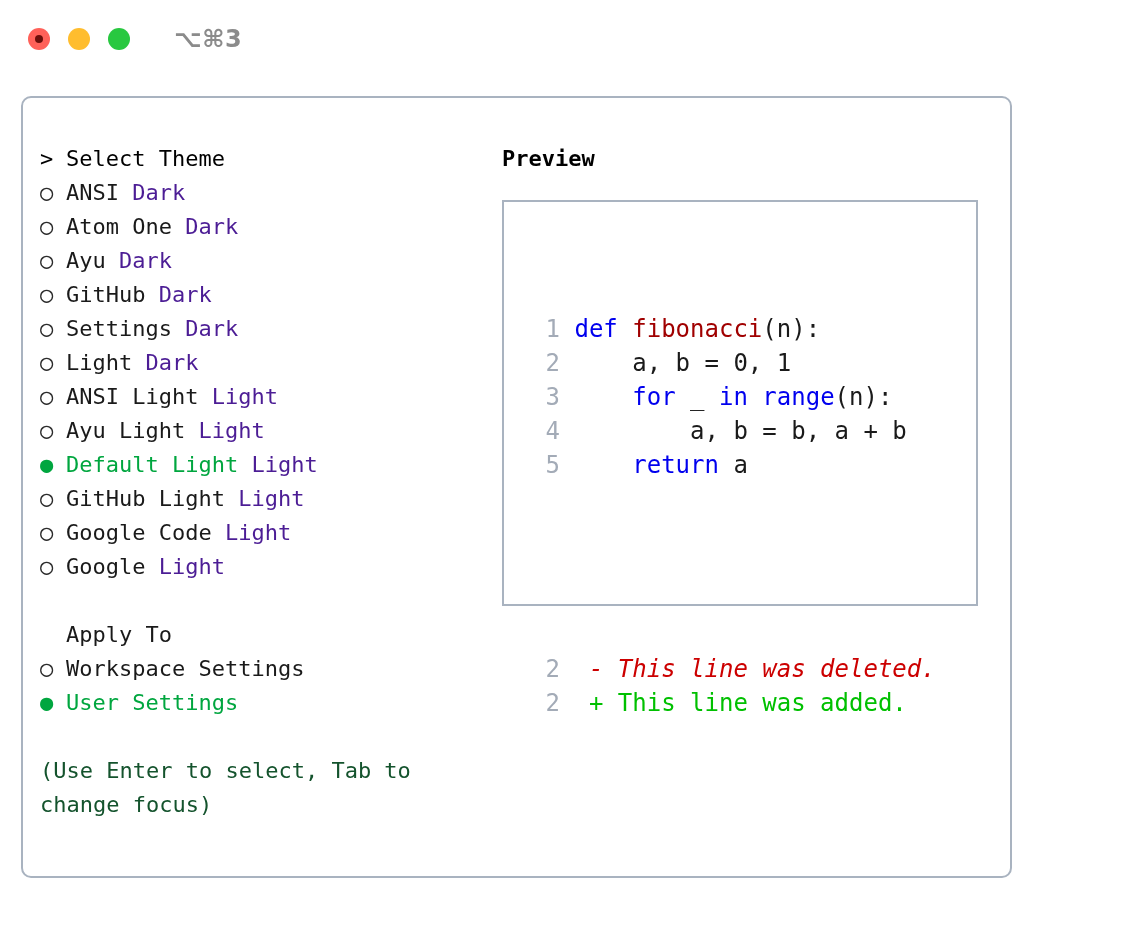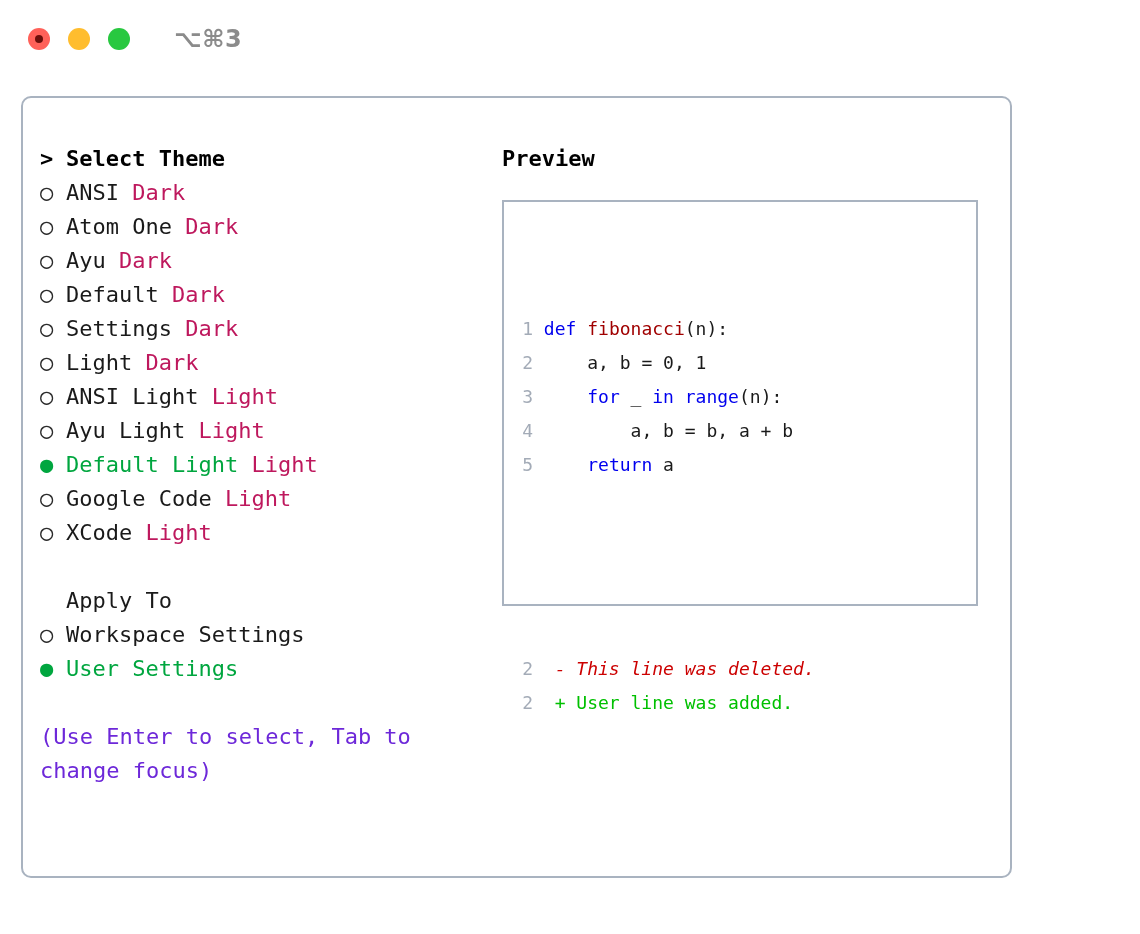--- a/index.html
+++ b/index.html
@@ -98,25 +98,25 @@
     line-height: 34px;
     font-size: 22px;
     white-space: pre;
     color: #1a1a1a;
   }
   .row .marker {
     display: inline-block;
     width: 26px;
   }
   .heading {
-    font-weight: bold;
+    font-weight: normal;
     color: #000000;
   }
   .muted {
-    color: #be185d;
+    color: #4c1d95;
   }
   .selected {
     color: #00a63f;
   }
   .bullet-filled {
     color: #00a63f;
   }
   .bullet-empty {
     color: #2b2b2b;
   }
@@ -128,21 +128,21 @@
     font-size: 22px;
     color: #1a1a1a;
     padding-left: 26px;
     white-space: pre;
   }
 
   .hint {
     margin-top: 34px;
     font-size: 22px;
     line-height: 34px;
-    color: #6d28d9;
+    color: #14532d;
     width: 400px;
     white-space: pre-wrap;
   }
 
   
   .right-col {
     position: absolute;
     left: 479px;
     top: 44px;
     width: 490px;
@@ -158,23 +158,23 @@
     margin-top: 24px;
     width: 476px;
     height: 406px;
     border: 2px solid #a9b3c0;
     box-sizing: border-box;
     background: #ffffff;
     position: relative;
   }
   .code {
     position: absolute;
-    left: 1px;
+    left: 28px;
     top: 42px;
-    font-size: 18px;
+    font-size: 24px;
     line-height: 34px;
     white-space: pre;
   }
   .code-line { height: 34px; white-space: pre; }
   .lnum {
     display: inline-block;
     width: 28px;
     text-align: right;
     color: #a3abb7;
   }
@@ -203,47 +203,48 @@
   <div class="panel">
 
     <div class="left-col">
 
       <div class="row heading"><span class="marker">&gt; </span><span>Select Theme</span></div>
 
       <div id="theme-list">
           <div class="row"><span class="marker bullet-empty">○</span><span>ANSI </span><span class="muted">Dark</span></div>
           <div class="row"><span class="marker bullet-empty">○</span><span>Atom One </span><span class="muted">Dark</span></div>
           <div class="row"><span class="marker bullet-empty">○</span><span>Ayu </span><span class="muted">Dark</span></div>
-          <div class="row"><span class="marker bullet-empty">○</span><span>Default </span><span class="muted">Dark</span></div>
+          <div class="row"><span class="marker bullet-empty">○</span><span>GitHub </span><span class="muted">Dark</span></div>
           <div class="row"><span class="marker bullet-empty">○</span><span>Settings </span><span class="muted">Dark</span></div>
           <div class="row"><span class="marker bullet-empty">○</span><span>Light </span><span class="muted">Dark</span></div>
           <div class="row"><span class="marker bullet-empty">○</span><span>ANSI Light </span><span class="muted">Light</span></div>
           <div class="row"><span class="marker bullet-empty">○</span><span>Ayu Light </span><span class="muted">Light</span></div>
           <div class="row"><span class="marker bullet-filled">●</span><span class="selected">Default Light </span><span class="muted">Light</span></div>
+          <div class="row"><span class="marker bullet-empty">○</span><span>GitHub Light </span><span class="muted">Light</span></div>
           <div class="row"><span class="marker bullet-empty">○</span><span>Google Code </span><span class="muted">Light</span></div>
-          <div class="row"><span class="marker bullet-empty">○</span><span>XCode </span><span class="muted">Light</span></div>
+          <div class="row"><span class="marker bullet-empty">○</span><span>Google </span><span class="muted">Light</span></div>
         </div>
 
       <div class="spacer-sm"></div>
 
       <div class="section-title">Apply To</div>
 
       <div id="apply-list">
           <div class="row"><span class="marker bullet-empty">○</span><span>Workspace Settings</span></div>
           <div class="row"><span class="marker bullet-filled">●</span><span class="selected">User Settings</span></div>
         </div>
 
       <div class="hint">(Use Enter to select, Tab to change focus)</div>
     </div>
 
     <div class="right-col">
       <div class="preview-title">Preview</div>
       <div class="preview-box">
         <div class="code">
           <div id="code-lines"><div class="code-line"><span class="lnum">1</span><span class="plain"> </span><span class="kw">def</span><span class="plain"> </span><span class="fn">fibonacci</span><span class="plain">(n):</span></div><div class="code-line"><span class="lnum">2</span><span class="plain"> </span><span class="plain">    a, b = 0, 1</span></div><div class="code-line"><span class="lnum">3</span><span class="plain"> </span><span class="plain">    </span><span class="kw">for</span><span class="plain"> _ </span><span class="kw">in</span><span class="plain"> </span><span class="kw">range</span><span class="plain">(n):</span></div><div class="code-line"><span class="lnum">4</span><span class="plain"> </span><span class="plain">        a, b = b, a + b</span></div><div class="code-line"><span class="lnum">5</span><span class="plain"> </span><span class="plain">    </span><span class="kw">return</span><span class="plain"> a</span></div></div>
           <div class="gap"></div>
-          <div id="diff-lines"><div class="code-line"><span class="lnum">2</span><span class="diff-del">  - This line was deleted.</span></div><div class="code-line"><span class="lnum">2</span><span class="diff-add">  + User line was added.</span></div></div>
+          <div id="diff-lines"><div class="code-line"><span class="lnum">2</span><span class="diff-del">  - This line was deleted.</span></div><div class="code-line"><span class="lnum">2</span><span class="diff-add">  + This line was added.</span></div></div>
         </div>
       </div>
     </div>
 
   </div>
 </div>
 
 </body></html>

